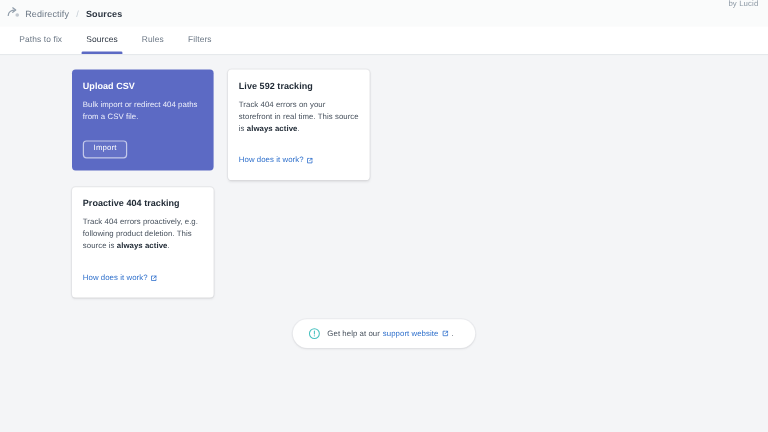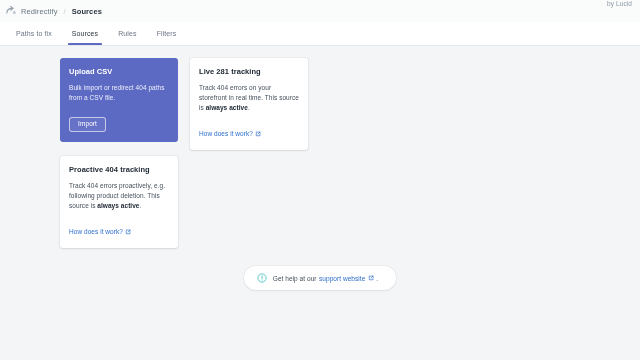--- a/index.html
+++ b/index.html
@@ -260,21 +260,21 @@
       <div class="card-body">
         <span>Bulk import or redirect 404 paths from a CSV file.</span>
       </div>
       <div class="card-action">
         <button class="ghost-btn">Import</button>
       </div>
     </section>
 
 
     <section class="card white">
-      <div class="card-title">Live 281 tracking</div>
+      <div class="card-title">Live 592 tracking</div>
       <div class="card-body">
         <span>Track 404 errors on your storefront in real time. This source is </span><span class="em">always active</span><span>.</span>
       </div>
       <div class="card-action">
         <a class="link" href="#">
           <span>How does it work?</span>
           <span class="ext-icon">
             <svg viewBox="0 0 12 12" fill="none" stroke="currentColor" stroke-width="1.3" stroke-linecap="round" stroke-linejoin="round" aria-hidden="true">
               <path d="M5 2H2.5v7.5H10V7"></path>
               <path d="M7 2h3v3"></path>

